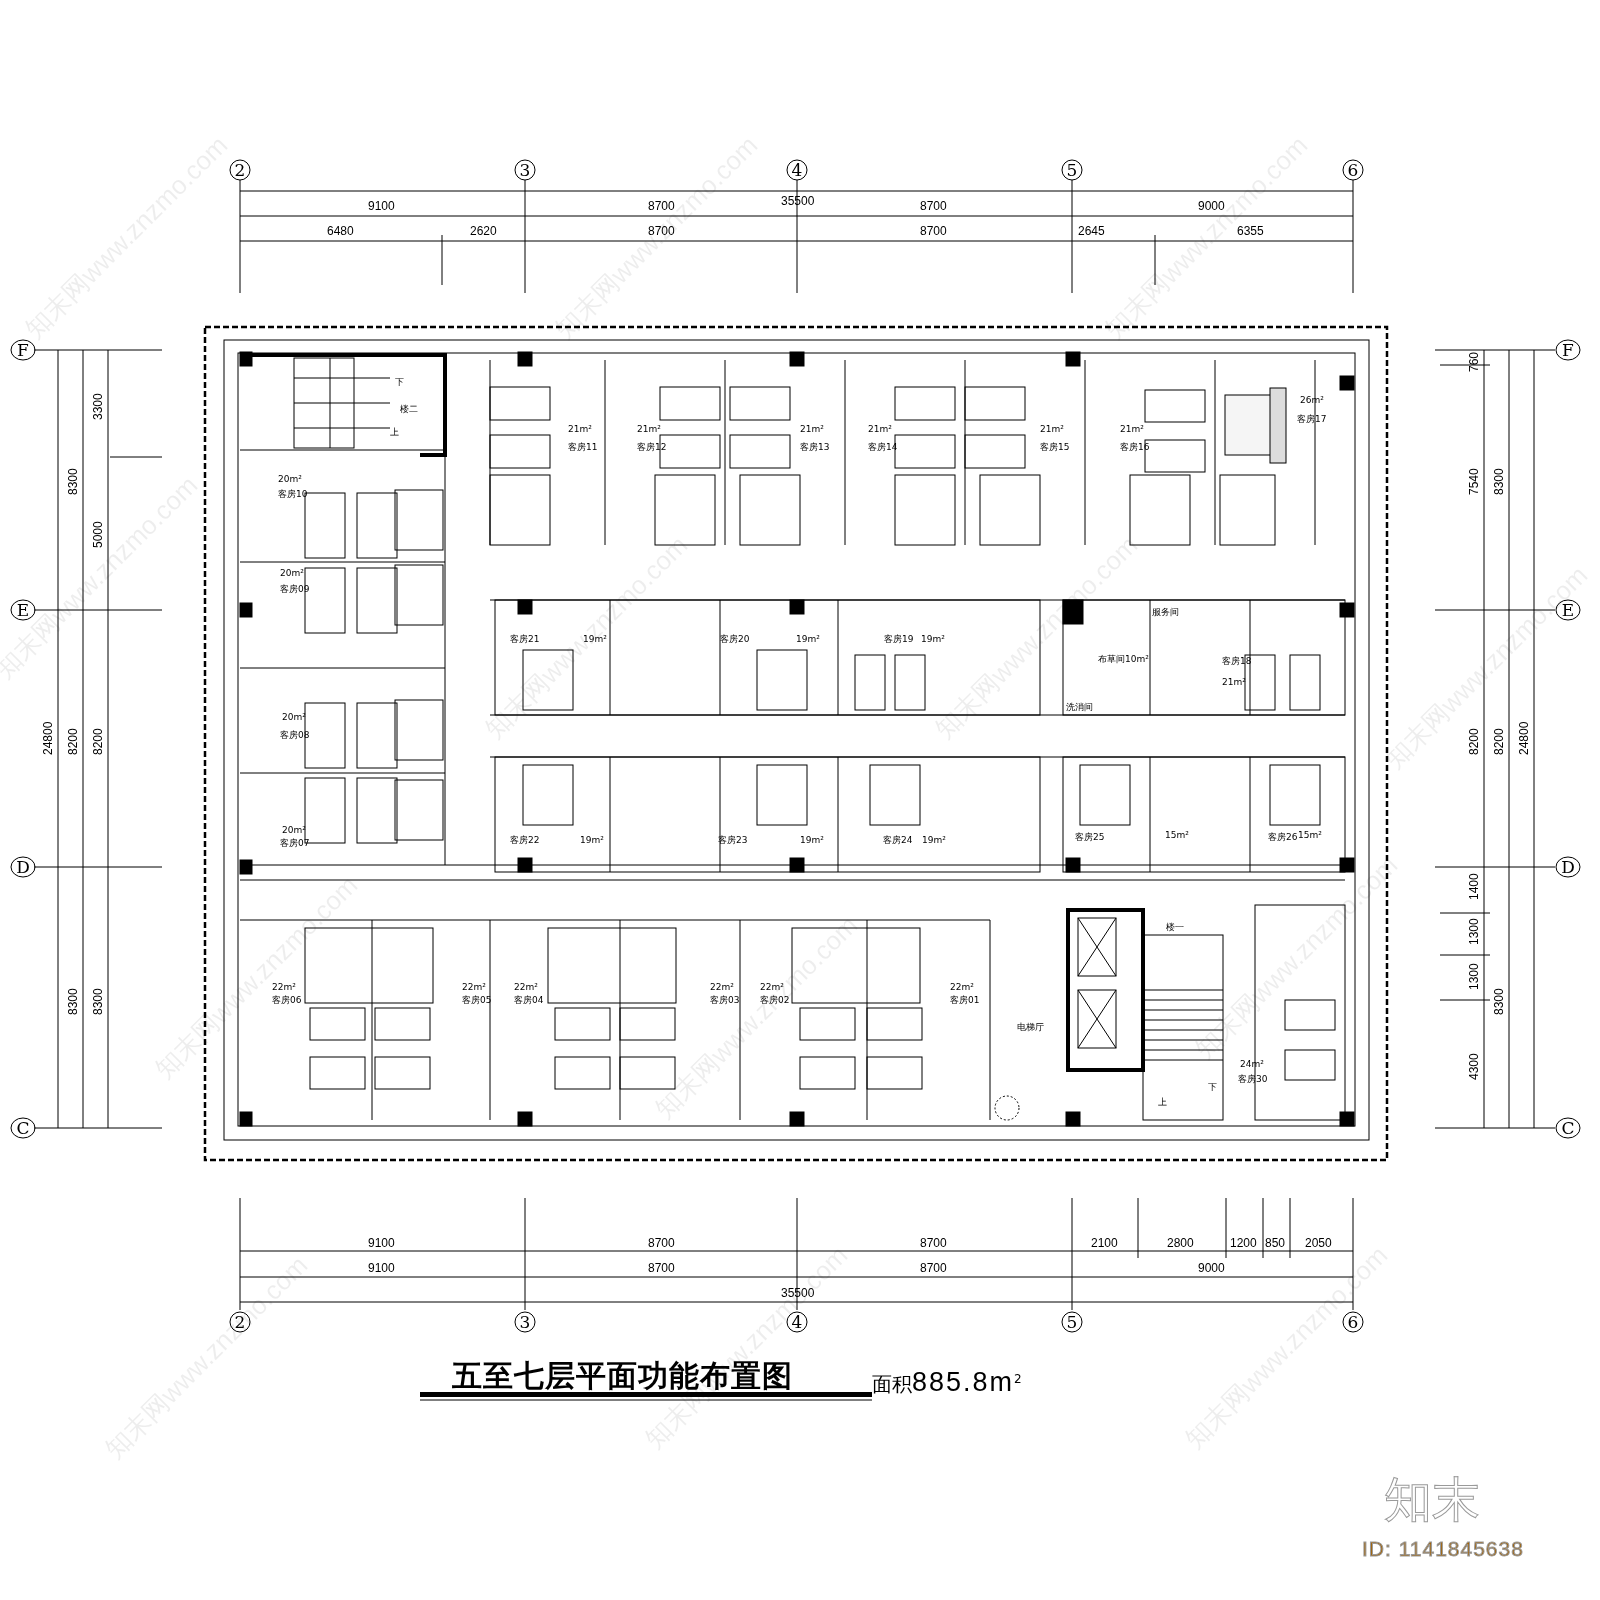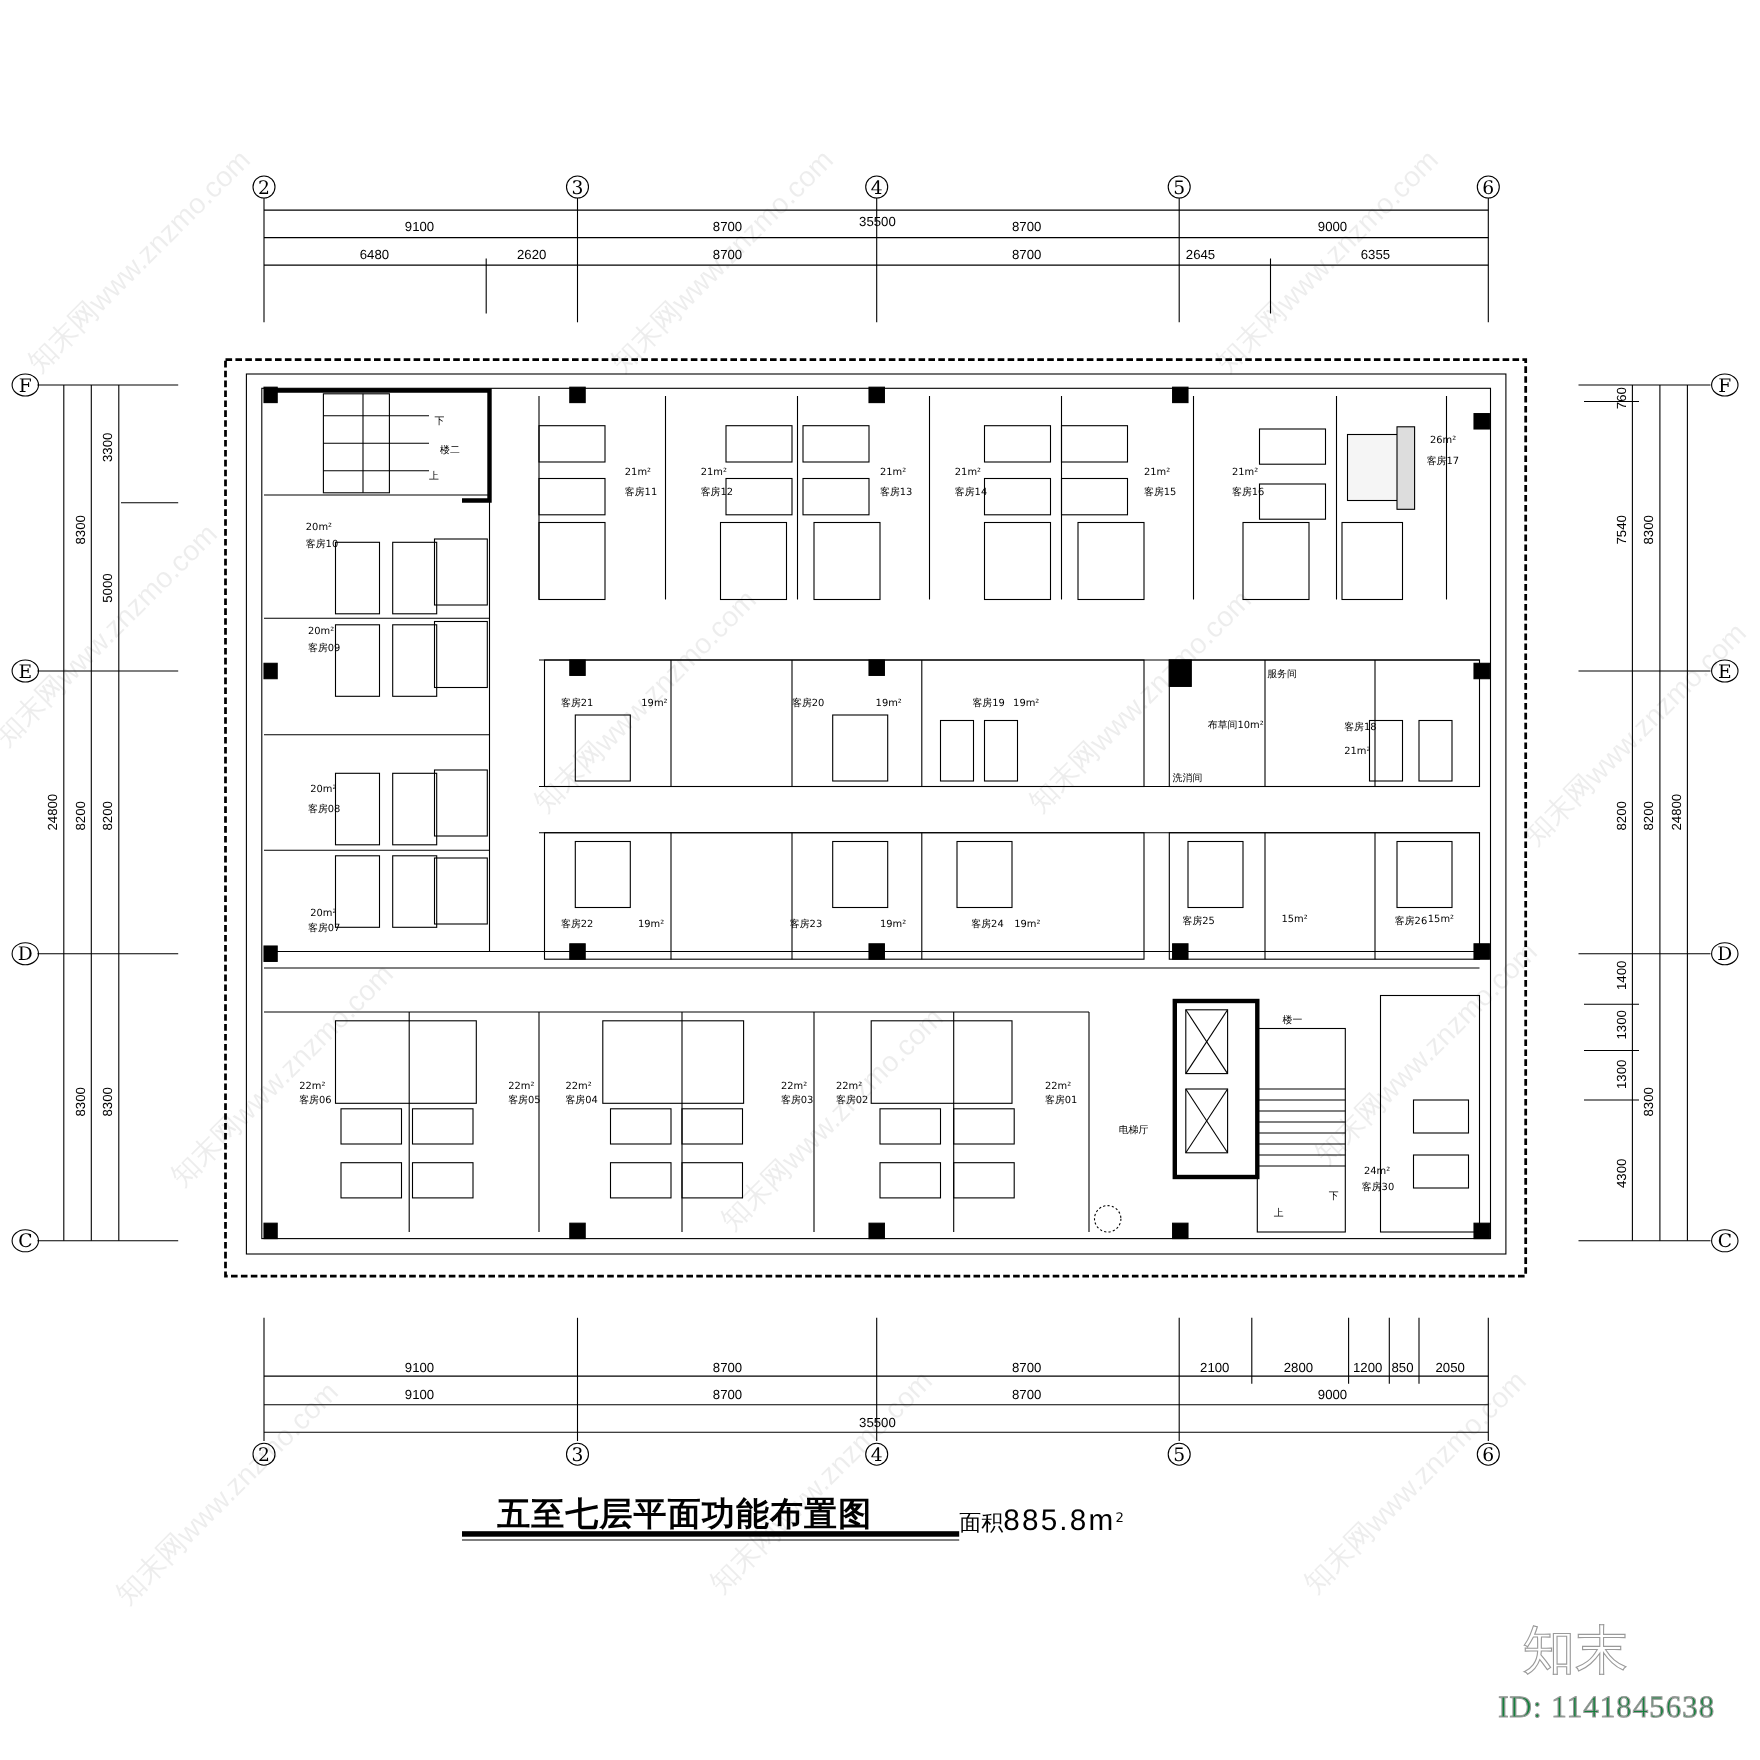--- a/index.html
+++ b/index.html
@@ -6,21 +6,21 @@
   body{width:1600px;height:1600px;position:relative;overflow:hidden;font-family:"DejaVu Sans",sans-serif;color:#000;}
   svg{position:absolute;left:0;top:0;}
   .dim{font-family:"Liberation Sans",sans-serif;font-size:12px;fill:#000;}
   .axis-label{font-family:"DejaVu Serif",serif;font-size:17px;fill:#000;}
   .room{font-family:"DejaVu Sans",sans-serif;font-size:9px;fill:#000;}
   .title{position:absolute;left:452px;top:1356px;font-family:"DejaVu Sans",sans-serif;font-weight:bold;font-size:30px;letter-spacing:1px;}
   .area{position:absolute;left:872px;top:1367px;font-family:"DejaVu Sans",sans-serif;font-size:20px;}
   .area .num{font-family:"Liberation Sans",sans-serif;font-size:27px;letter-spacing:2px;font-weight:300;}
   .area sup{font-size:12px;}
   .brand{position:absolute;left:1384px;top:1468px;font-size:48px;color:#fff;-webkit-text-stroke:1px #9a9a9a;}
-  .imgid{position:absolute;left:1362px;top:1537px;font-family:Liberation Serif, serif;font-size:28px;color:#15803d;-webkit-text-stroke:1px #9a9a9a;letter-spacing:1px;}
+  .imgid{position:absolute;left:1362px;top:1537px;font-family:Liberation Sans, sans-serif;font-size:21px;color:#a16207;-webkit-text-stroke:1px #9a9a9a;letter-spacing:1px;}
   .wm{position:absolute;font-family:"Liberation Sans",sans-serif;font-size:26px;color:rgba(0,0,0,0.07);transform:rotate(-45deg);white-space:nowrap;}
 </style>
 </head>
 <body>
 
 <div class="wm" style="left:-10px;top:220px;">知末网www.znzmo.com</div>
 <div class="wm" style="left:520px;top:220px;">知末网www.znzmo.com</div>
 <div class="wm" style="left:1070px;top:220px;">知末网www.znzmo.com</div>
 <div class="wm" style="left:-40px;top:560px;">知末网www.znzmo.com</div>
 <div class="wm" style="left:450px;top:620px;">知末网www.znzmo.com</div>

